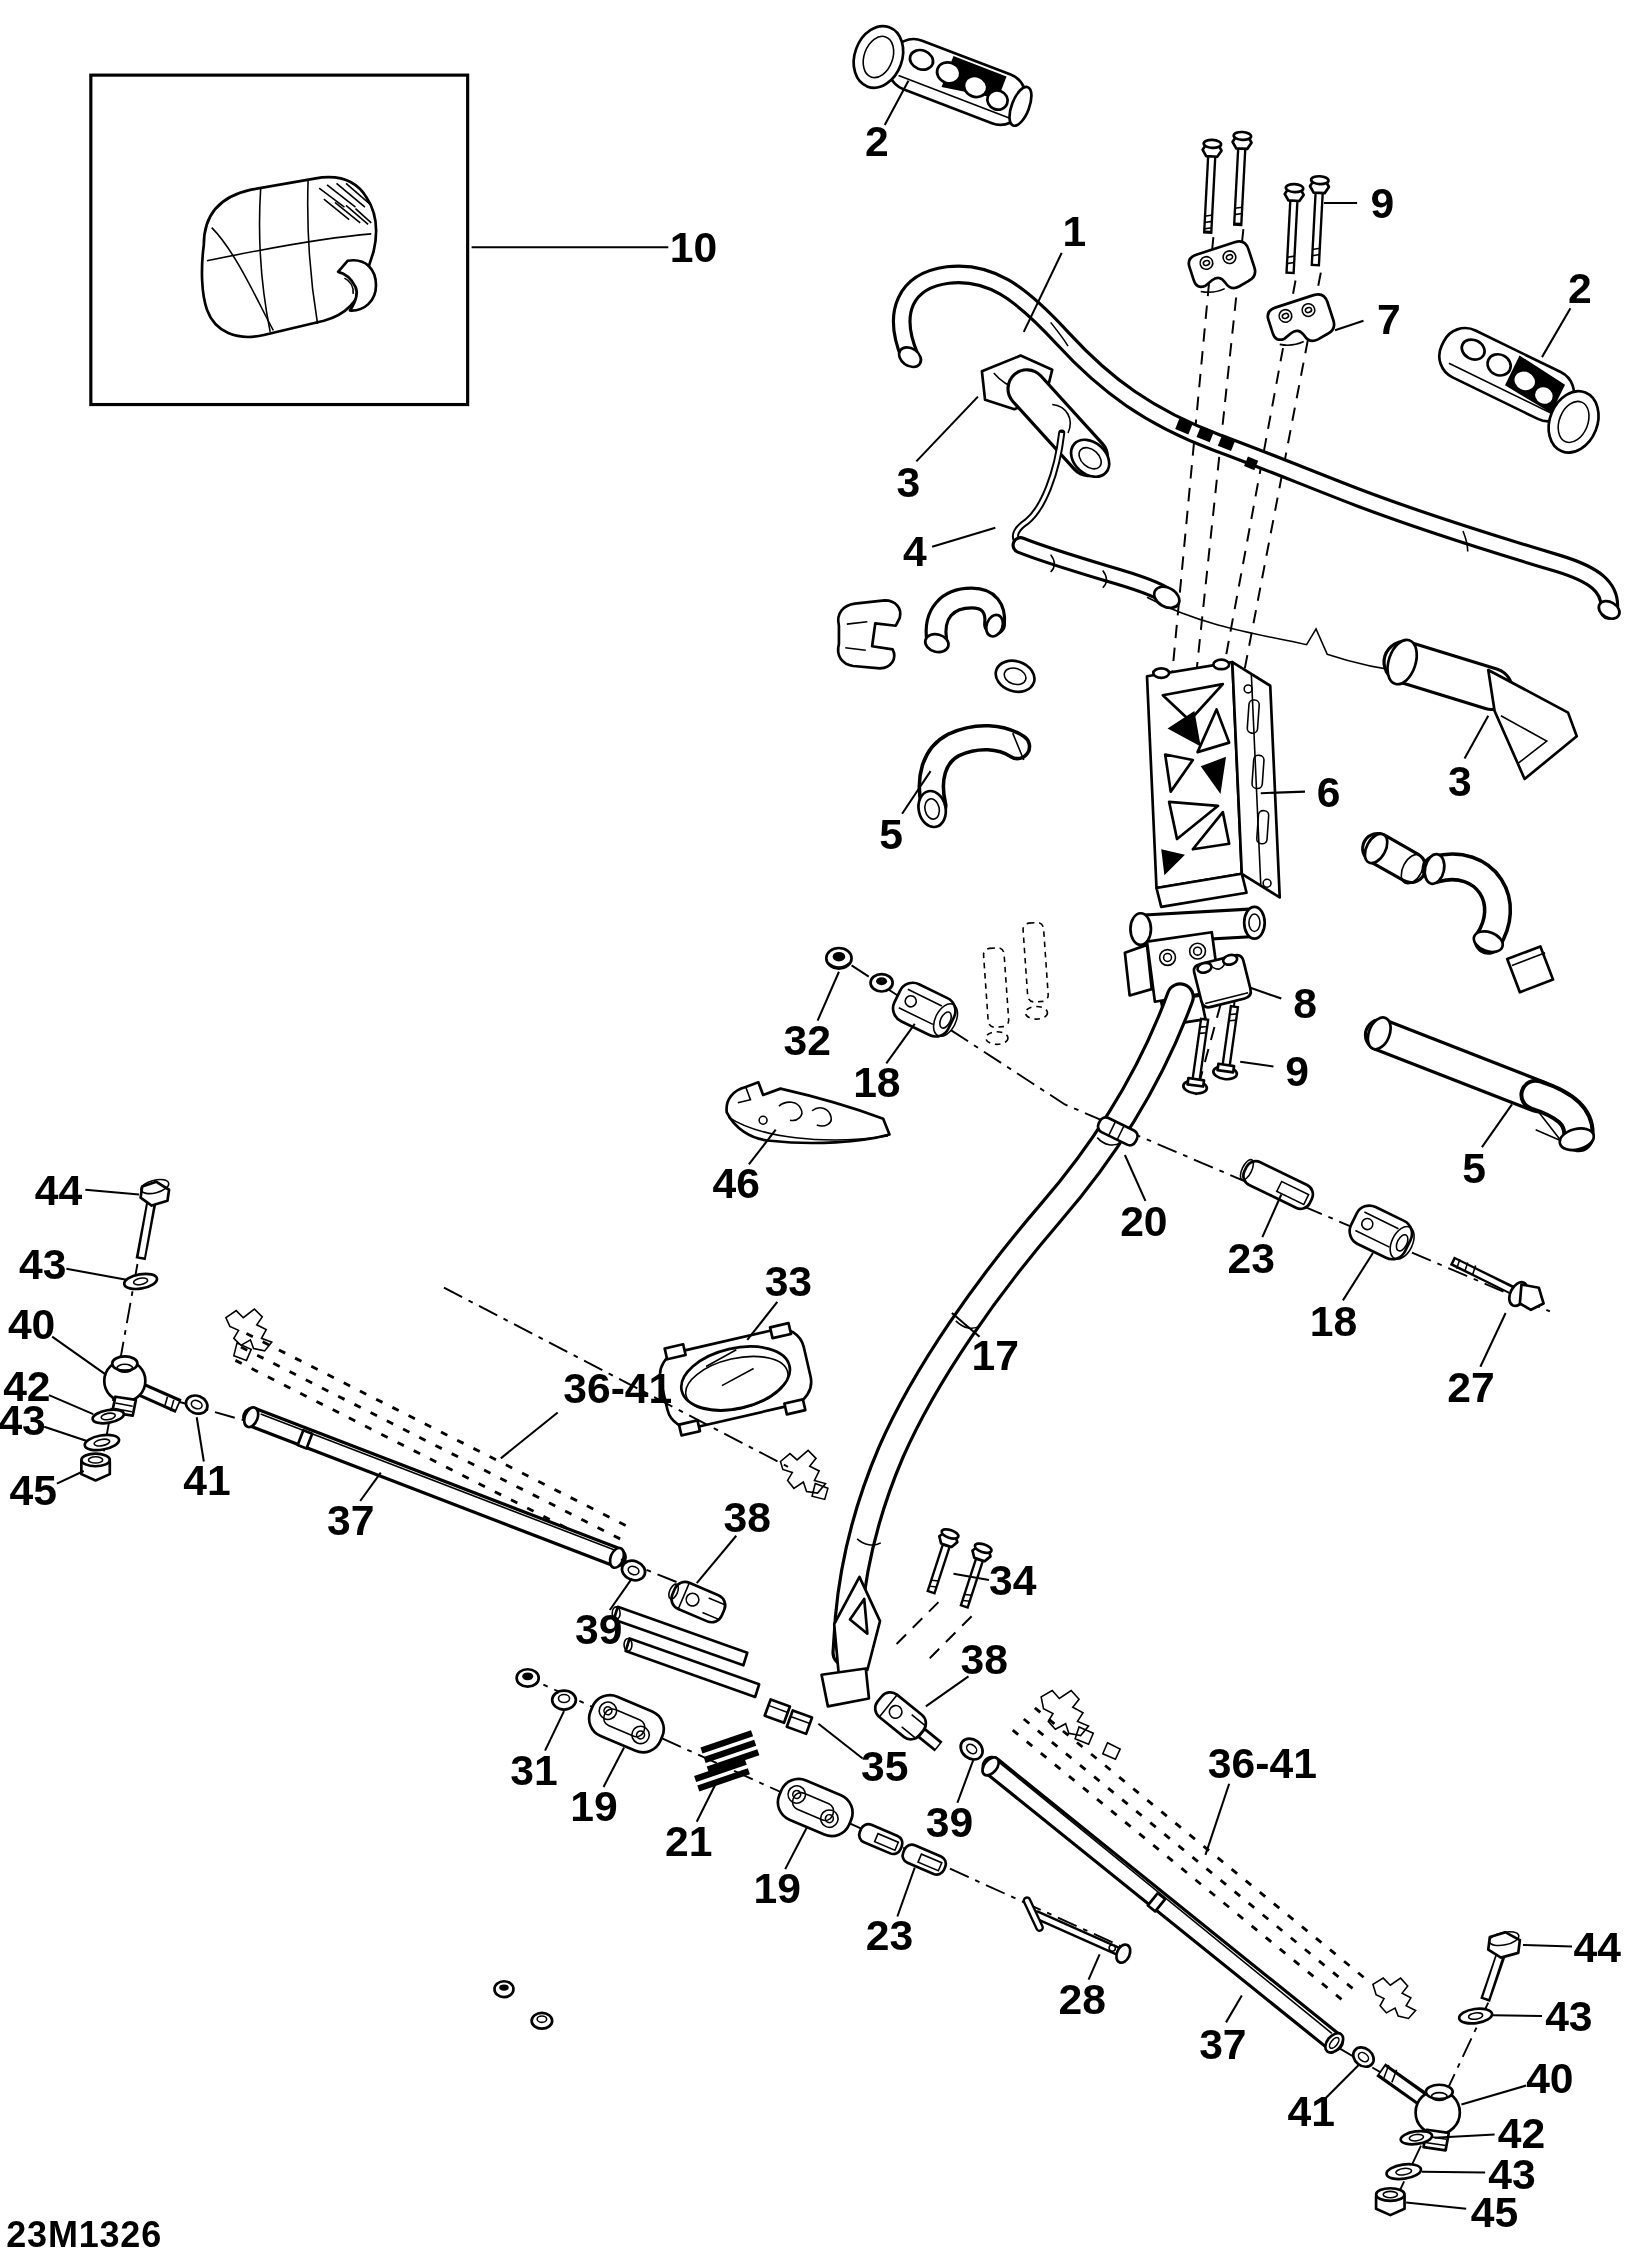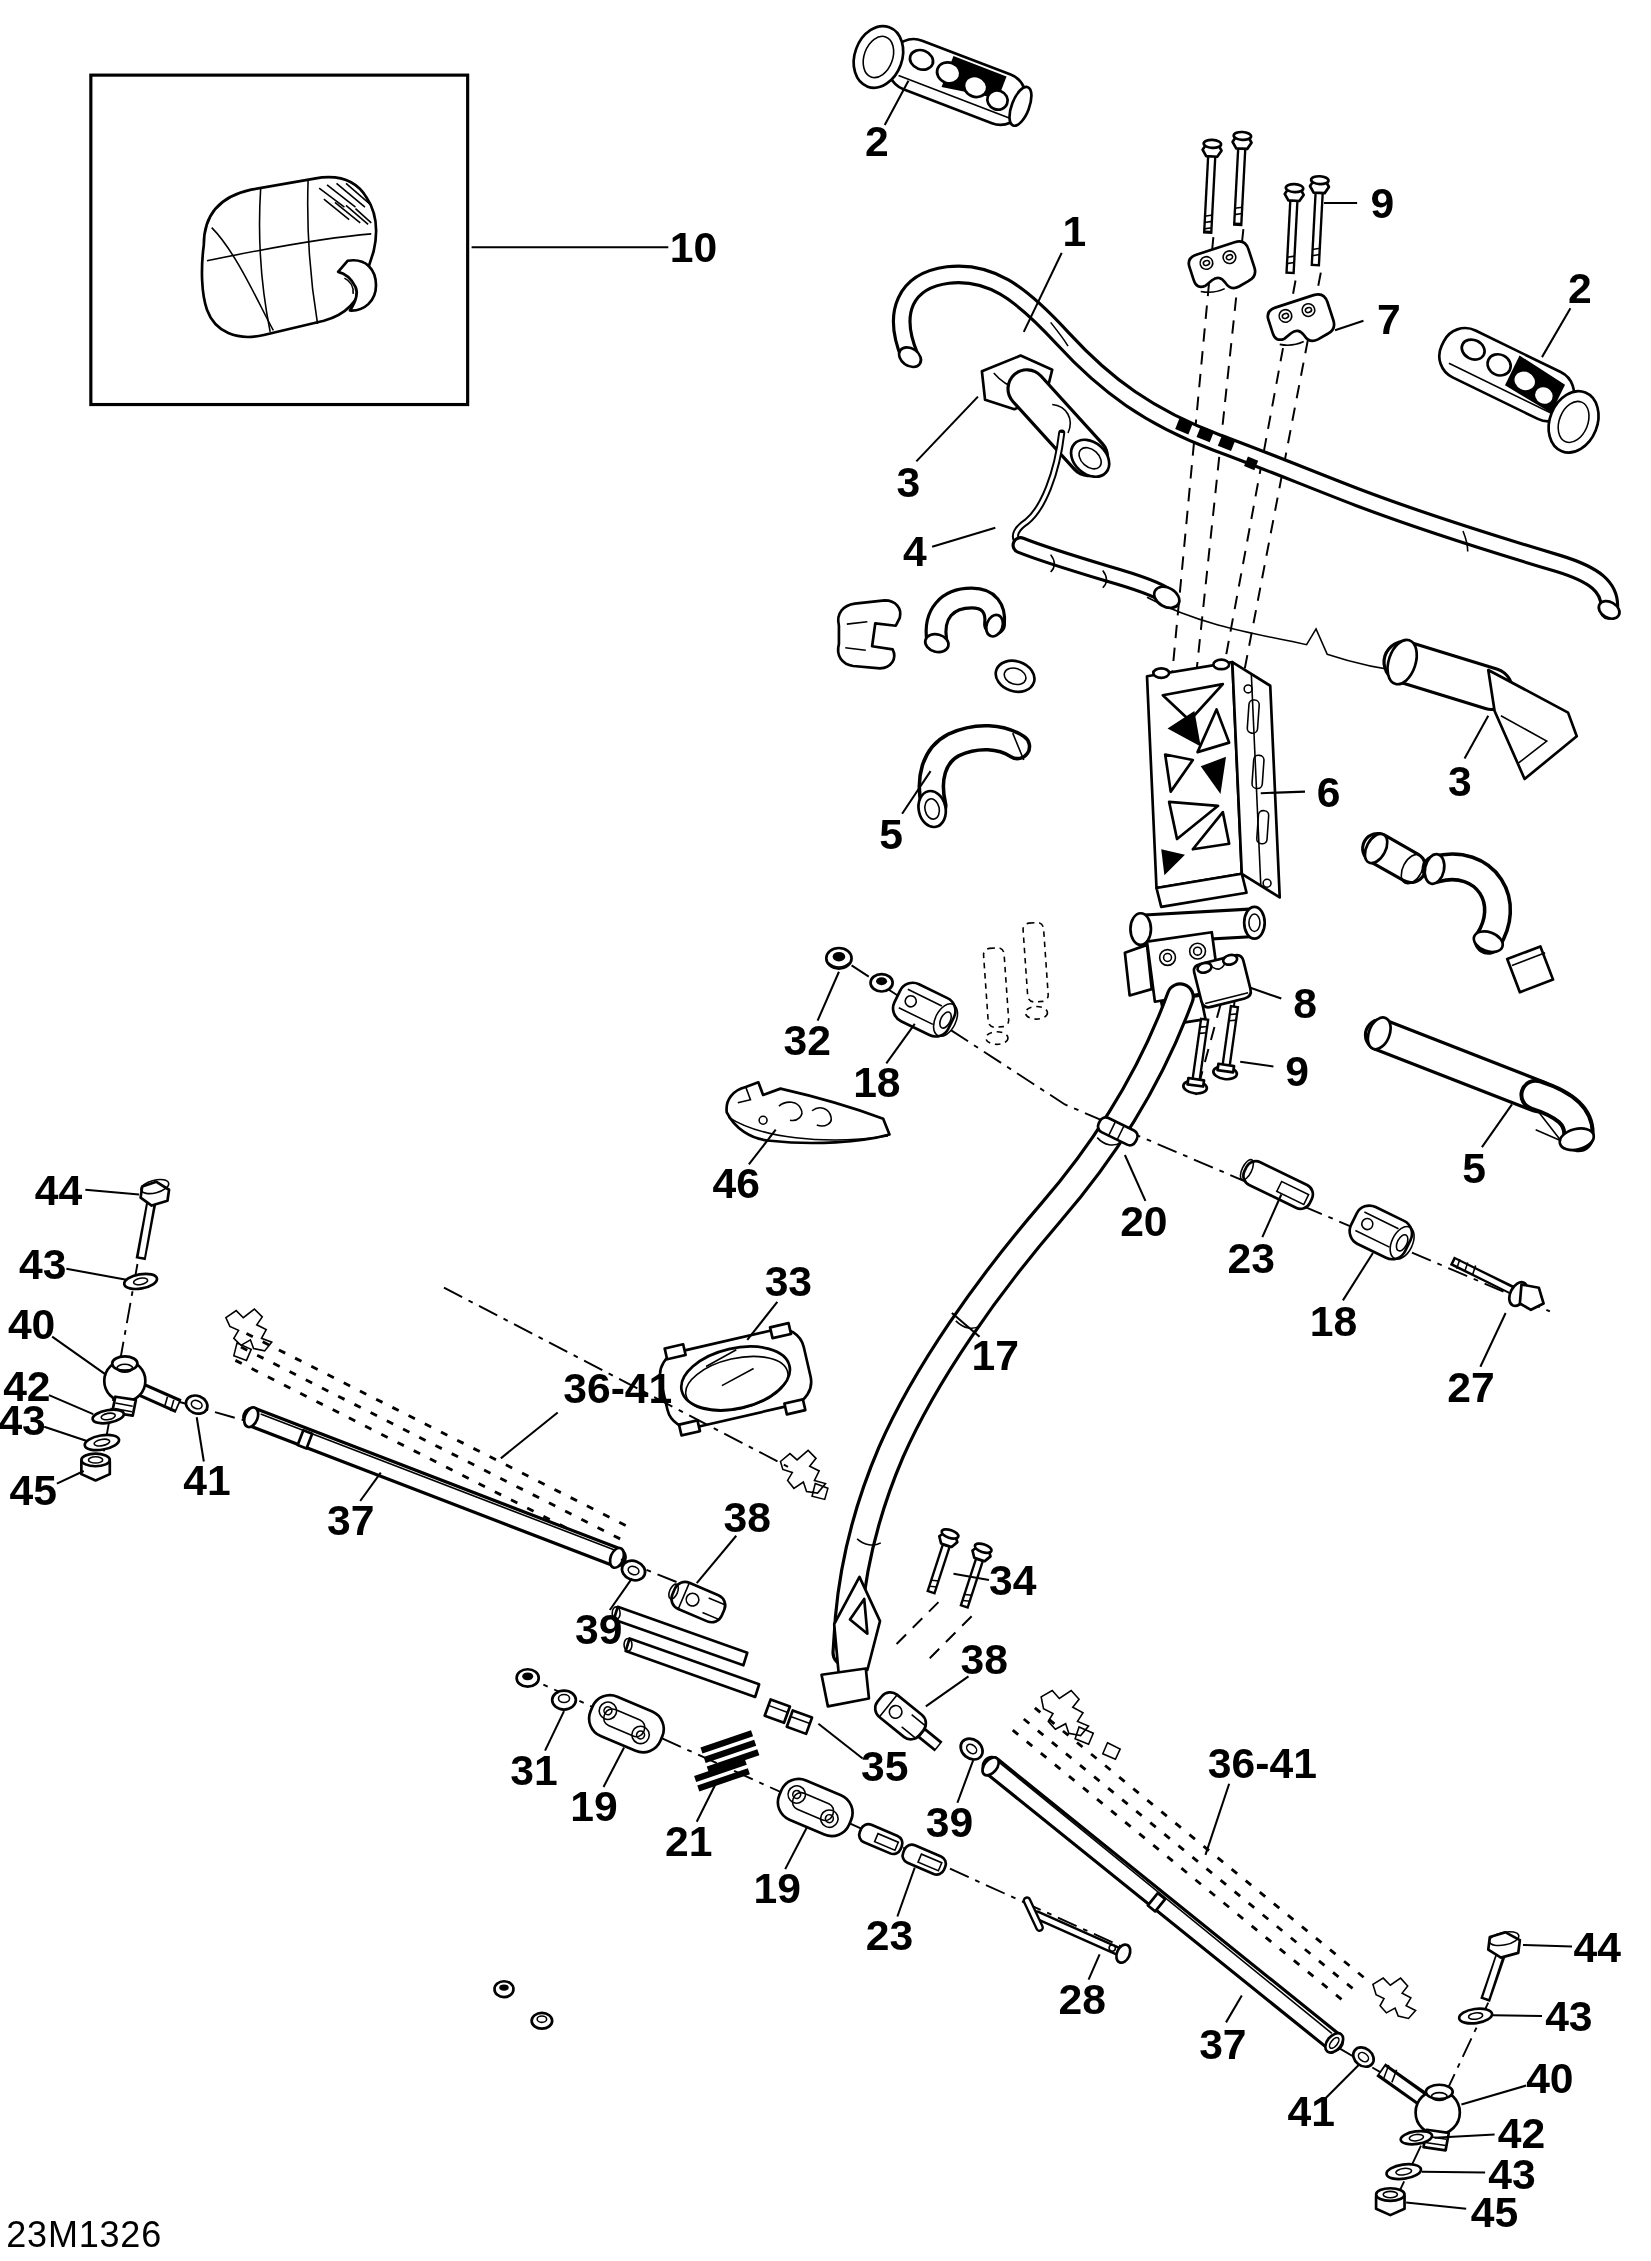--- a/index.html
+++ b/index.html
@@ -11,21 +11,21 @@
   .leader{stroke:#000;stroke-width:2.6;fill:none;}
   .ln{stroke:#000;stroke-width:3.4;fill:none;stroke-linecap:round;stroke-linejoin:round;}
   .lnW{stroke:#000;stroke-width:3.4;fill:#fff;stroke-linejoin:round;}
   .thin{stroke:#000;stroke-width:2;fill:none;}
   .blk{fill:#000;stroke:none;}
   .proj{stroke:#000;stroke-width:2.5;fill:none;stroke-dasharray:17 12;}
   .cln{stroke:#000;stroke-width:2.4;fill:none;stroke-dasharray:26 9 6 9;}
   .dots{stroke:#000;stroke-width:3.6;fill:none;stroke-dasharray:9 14;}
   .ghost{stroke:#000;stroke-width:2;fill:none;stroke-dasharray:7 6;}
   .scrib{stroke:#000;stroke-width:2;fill:none;}
-  .code-text{position:absolute;left:6.3px;top:2214px;font-size:36px;font-weight:400;
+  .code-text{position:absolute;left:6.3px;top:2214px;font-size:36px;font-weight:700;
              color:#000;letter-spacing:0.8px;}
 </style>
 </head>
 <body>
 
 <div class="stage">
 <svg width="1651" height="2261" viewBox="0 0 2090 2862">
 
   <g>
     <rect x="115" y="95" width="477" height="417" fill="#fff" stroke="#000" stroke-width="4"></rect>

